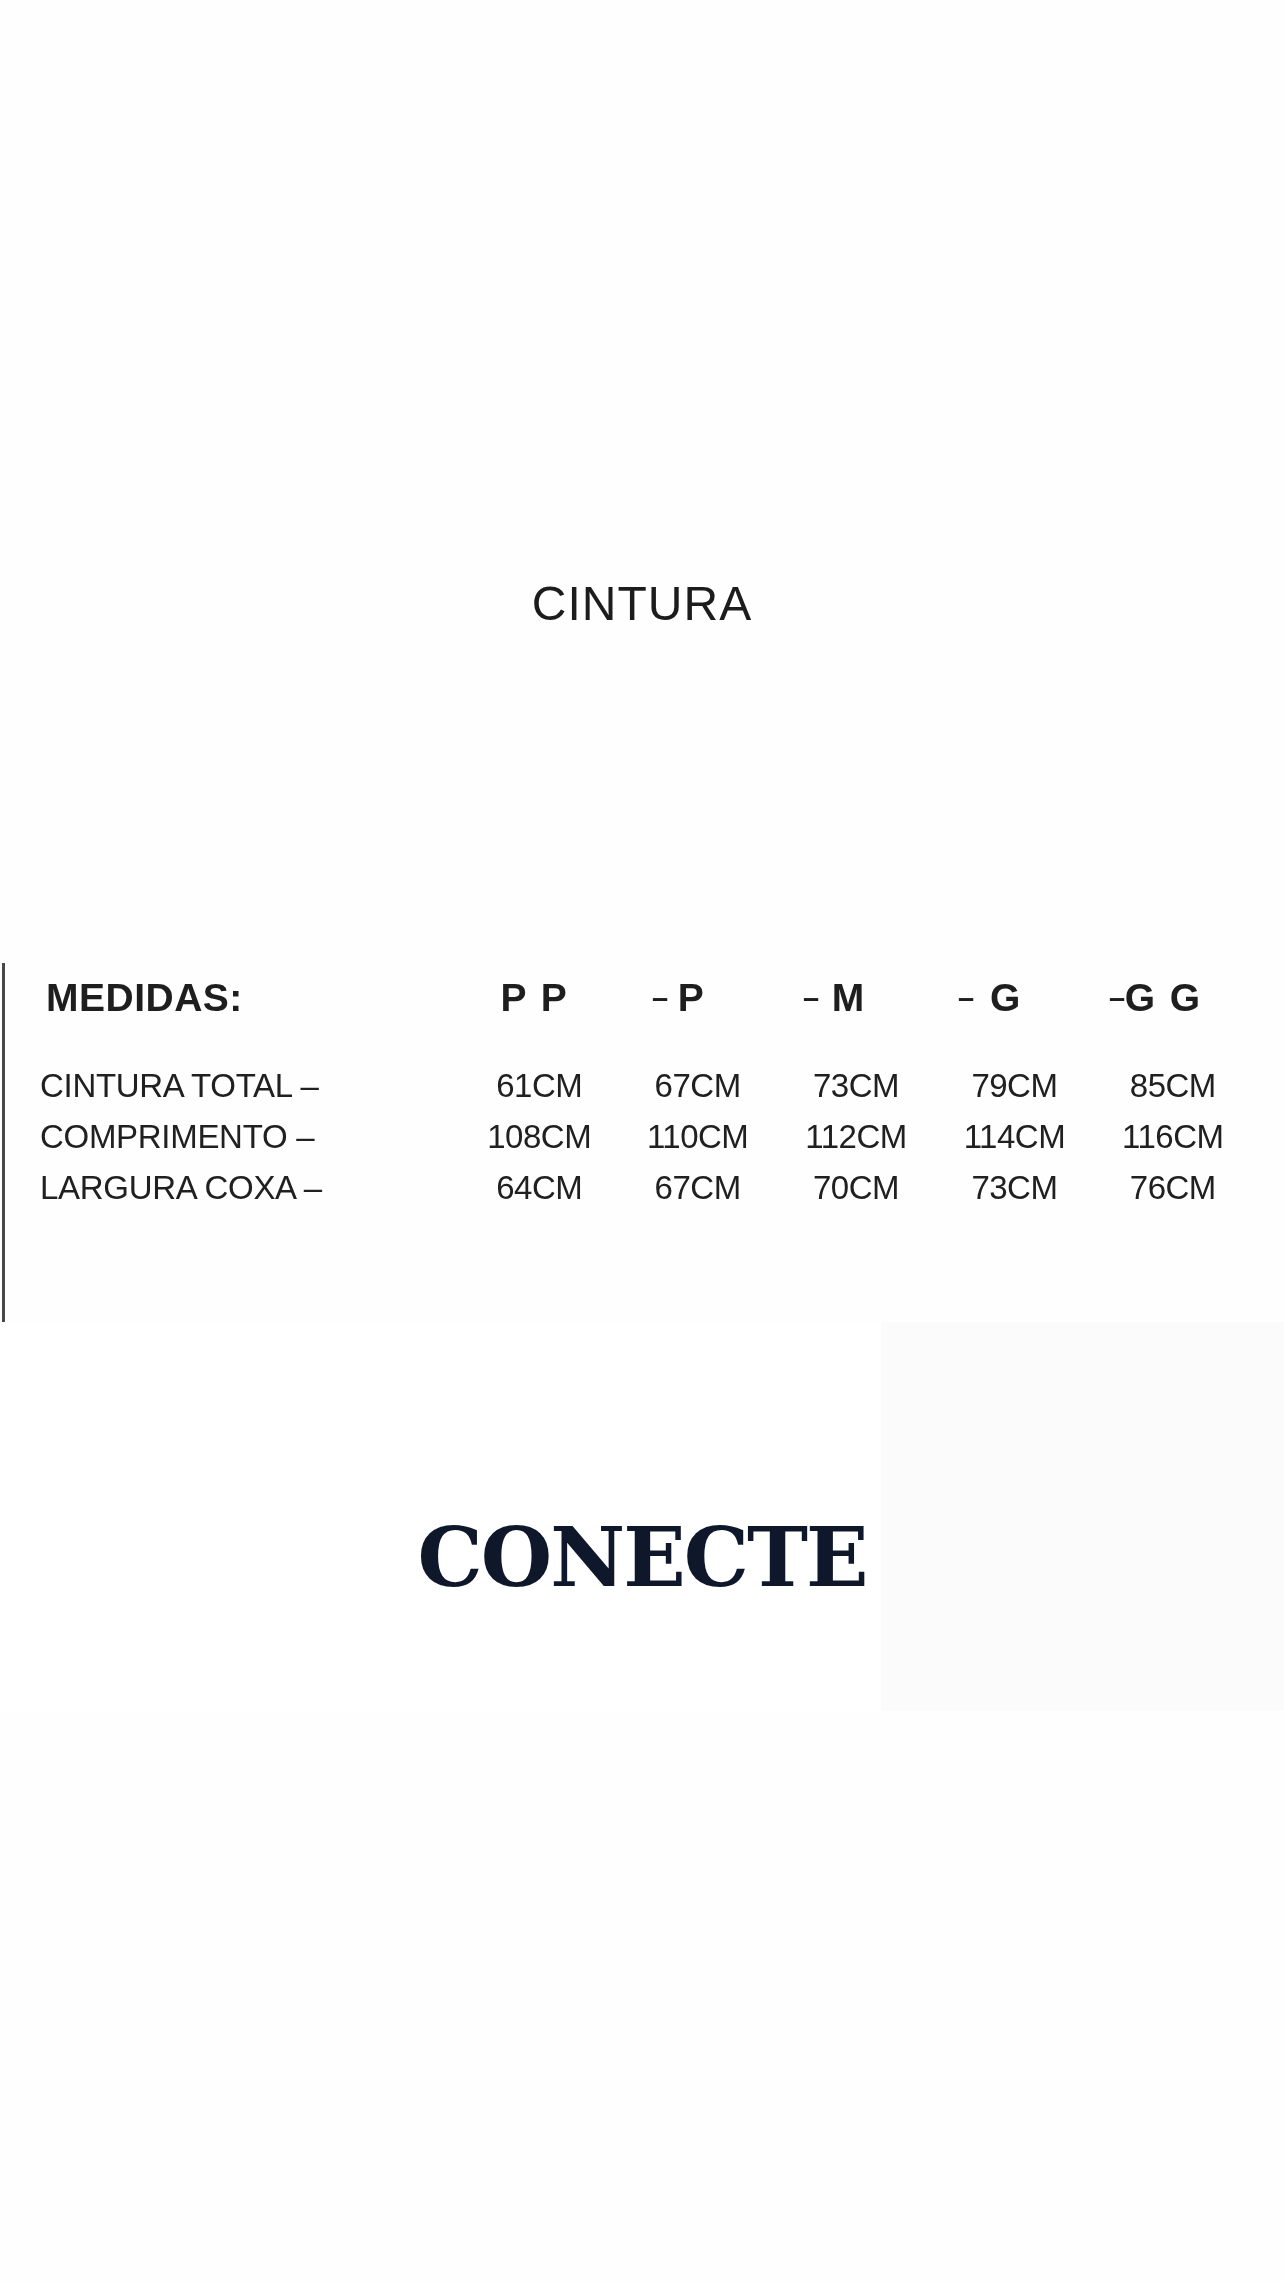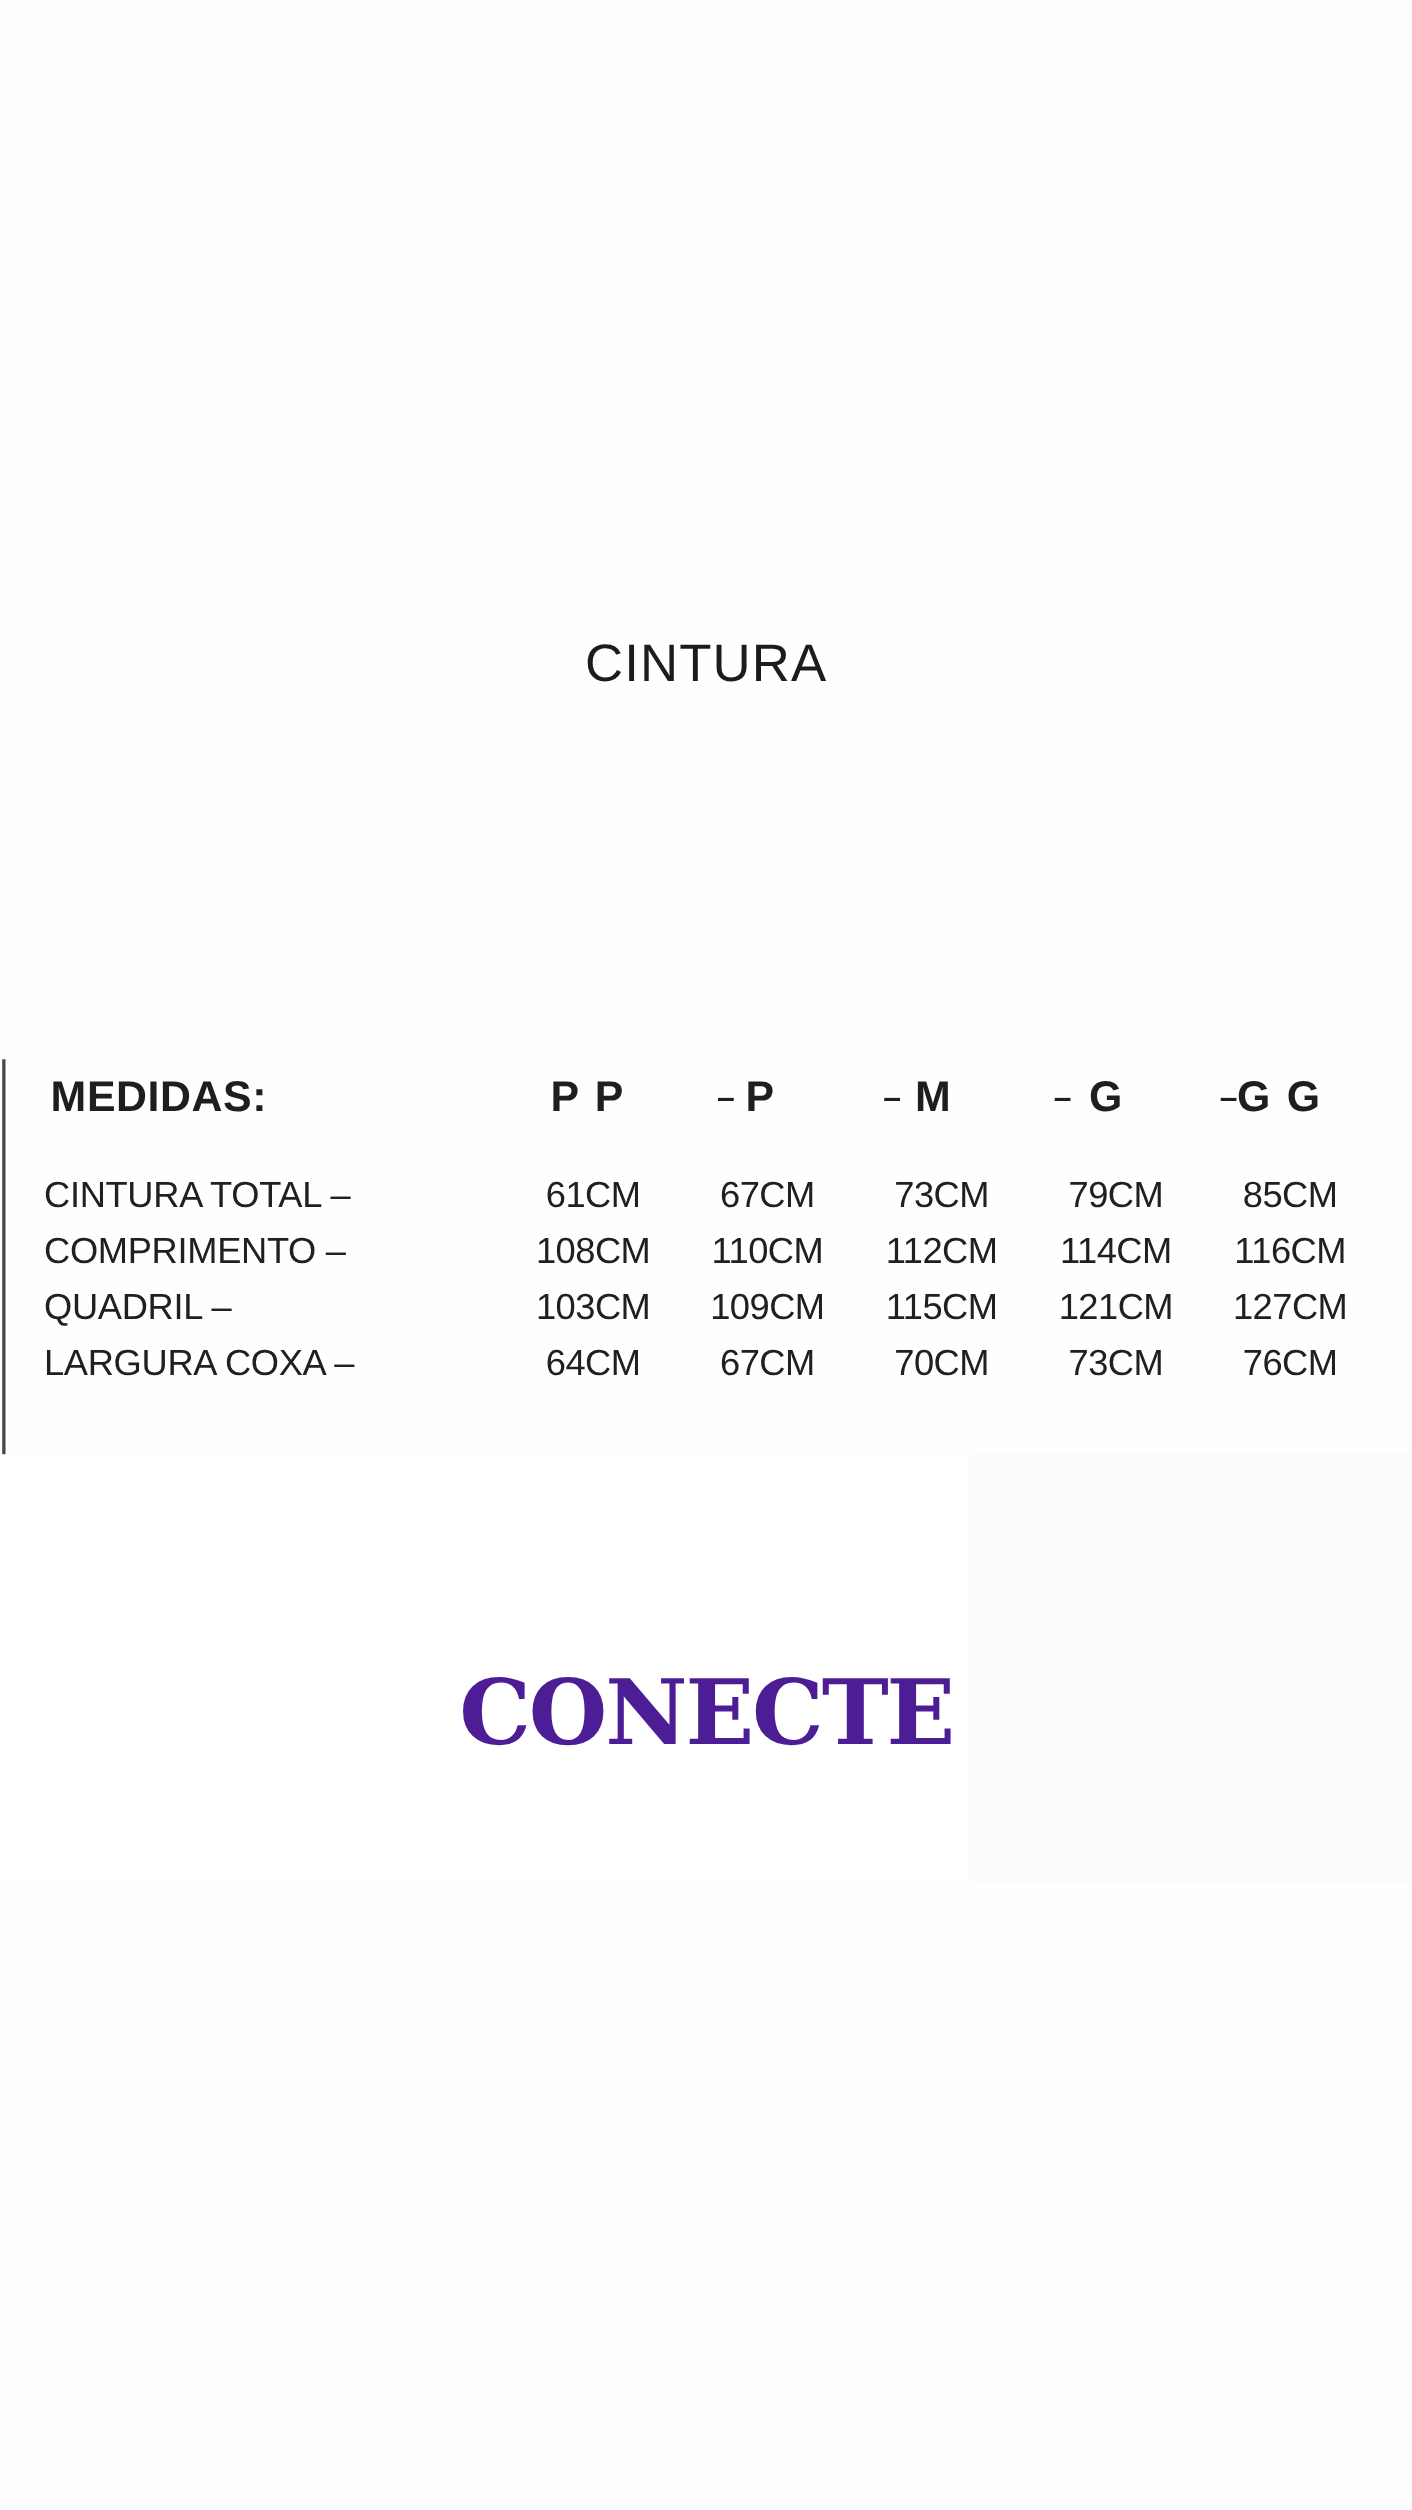--- a/index.html
+++ b/index.html
@@ -54,21 +54,21 @@
   }
   .row .lbl { flex: 0 0 420px; letter-spacing: -0.3px; }
   .row .cell { letter-spacing: -0.5px; }
 
   .logo {
     position: absolute; top: 1512px; left: 0; width: 1284px;
     text-align: center;
     font-family: "DejaVu Serif", serif;
     font-weight: 700; font-size: 82px; line-height: 90px;
     letter-spacing: -2px;
-    color: #4c1d95;
+    color: #0f172a;
   }
 </style>
 </head>
 <body>
 
 <div class="patch-left"></div>
 <div class="patch-right"></div>
 
 <div class="title">
   <div>CINTURA</div>
@@ -101,28 +101,20 @@
     </div>
     <div class="row">
       <div class="lbl">COMPRIMENTO –</div>
       <div class="cell">108CM</div>
       <div class="cell">110CM</div>
       <div class="cell">112CM</div>
       <div class="cell">114CM</div>
       <div class="cell">116CM</div>
     </div>
     <div class="row">
-      <div class="lbl">QUADRIL –</div>
-      <div class="cell">103CM</div>
-      <div class="cell">109CM</div>
-      <div class="cell">115CM</div>
-      <div class="cell">121CM</div>
-      <div class="cell">127CM</div>
-    </div>
-    <div class="row">
       <div class="lbl">LARGURA COXA –</div>
       <div class="cell">64CM</div>
       <div class="cell">67CM</div>
       <div class="cell">70CM</div>
       <div class="cell">73CM</div>
       <div class="cell">76CM</div>
     </div>
   </div>
 </div>
 

